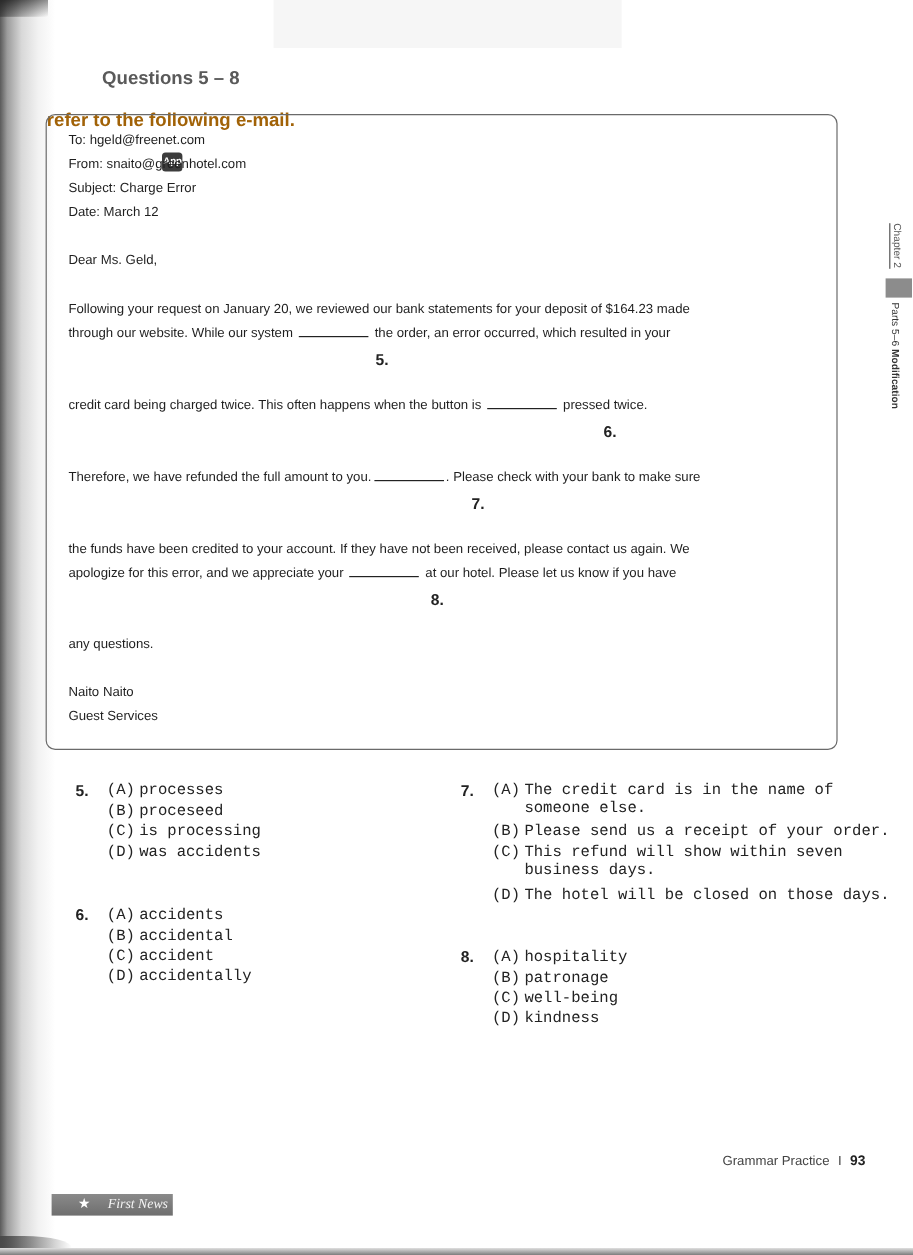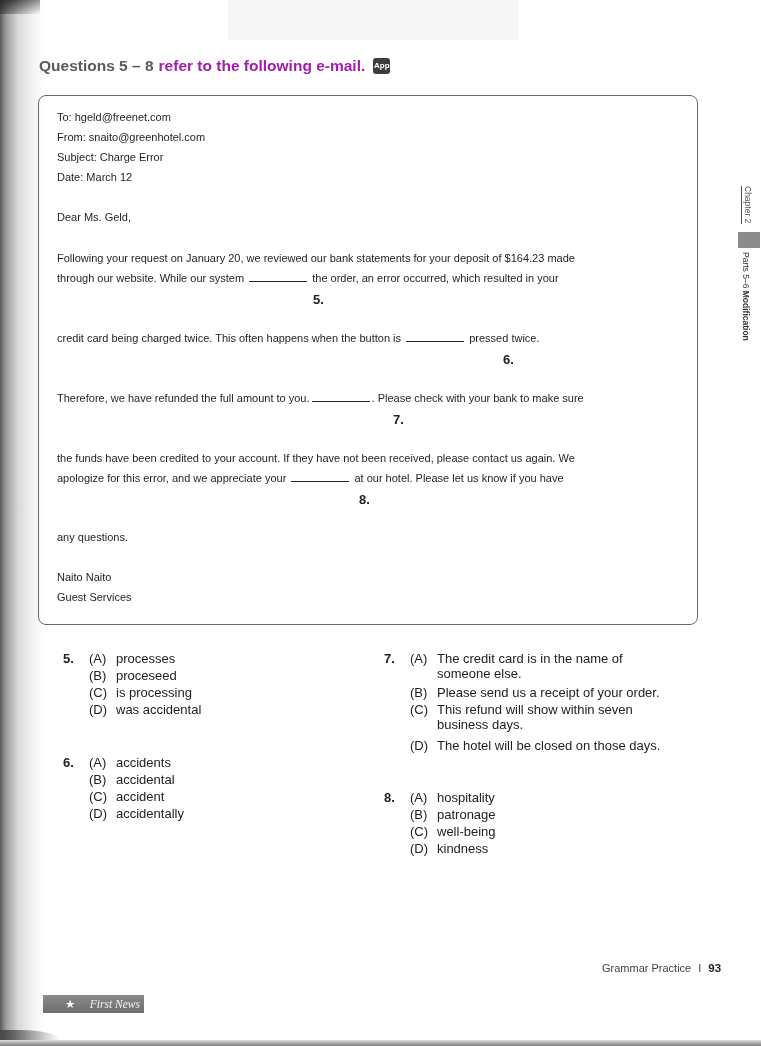--- a/index.html
+++ b/index.html
@@ -26,24 +26,24 @@
     background: linear-gradient(to right, #4a4a4a, transparent);
     border-top-right-radius: 40px 10px;
   }
   .ghost-top {
     position: absolute; left: 228px; top: 0; width: 290px; height: 40px;
     background: #f6f6f6;
   }
   .heading {
     position: absolute; left: 39px; top: 57px;
     font-size: 15.5px; font-weight: bold; color: #4a4a4a;
-    display: flex; align-items: center; gap: 5px;
+    display: flex; align-items: center; gap: 17px; flex-direction: column;
   }
   .heading .q-range { color: #5a5a5a; }
-  .heading .rest { color: #a21caf; }
+  .heading .rest { color: #a16207; }
   .app-badge {
     display: inline-block; width: 17px; height: 16px; border-radius: 3px;
     background: #3c3c3c; color: #fff; font-size: 8px; font-weight: bold;
     line-height: 16px; text-align: center; margin-left: 3px;
   }
   .email-box {
     position: absolute; left: 38px; top: 95px; width: 660px; height: 530px;
     border: 1.5px solid #6a6a6a; border-radius: 8px;
     box-sizing: border-box;
   }
@@ -55,21 +55,21 @@
     display: inline-block; width: 58px; border-bottom: 1px solid #222;
     height: 1px; vertical-align: baseline; margin: 0 2px;
   }
   .qnum {
     position: absolute; font-size: 13px; font-weight: bold; color: #222;
   }
   .question { position: absolute; font-size: 13px; color: #222; }
   .question .num {
     position: absolute; left: 0; top: 0; font-weight: bold; width: 20px;
   }
-  .option { position: absolute; left: 26px; white-space: nowrap; }
+  .option { position: absolute; left: 26px; white-space: nowrap; font-family: Liberation Mono, monospace; }
   .option .letter { display: inline-block; width: 27px; }
   .option .text { display: inline-block; vertical-align: top; }
   .side-tab {
     position: absolute; left: 738px; top: 186px; width: 18px; height: 170px;
   }
   .side-tab .chapter {
     position: absolute; left: 3px; top: 0; writing-mode: vertical-rl;
     font-size: 8.5px; color: #555; border-left: 1.5px solid #555; padding-left: 1px;
     height: 38px;
   }
@@ -149,21 +149,21 @@
 <div class="email-line" style="top:531px">any questions.</div>
 
 <div class="email-line" style="top:571px">Naito Naito</div>
 <div class="email-line" style="top:591px">Guest Services</div>
 
 <div class="question" style="left:63px; top:651px; width:260px; height:80px">
   <span class="num">5.</span>
   <div class="option" style="top:0"><span class="letter">(A)</span><span class="text">processes</span></div>
   <div class="option" style="top:17px"><span class="letter">(B)</span><span class="text">proceseed</span></div>
   <div class="option" style="top:34px"><span class="letter">(C)</span><span class="text">is processing</span></div>
-  <div class="option" style="top:51px"><span class="letter">(D)</span><span class="text">was accidental</span></div>
+  <div class="option" style="top:51px"><span class="letter">(D)</span><span class="text">was accidents</span></div>
 </div>
 
 <div class="question" style="left:63px; top:755px; width:260px; height:80px">
   <span class="num">6.</span>
   <div class="option" style="top:0"><span class="letter">(A)</span><span class="text">accidents</span></div>
   <div class="option" style="top:17px"><span class="letter">(B)</span><span class="text">accidental</span></div>
   <div class="option" style="top:34px"><span class="letter">(C)</span><span class="text">accident</span></div>
   <div class="option" style="top:51px"><span class="letter">(D)</span><span class="text">accidentally</span></div>
 </div>
 

